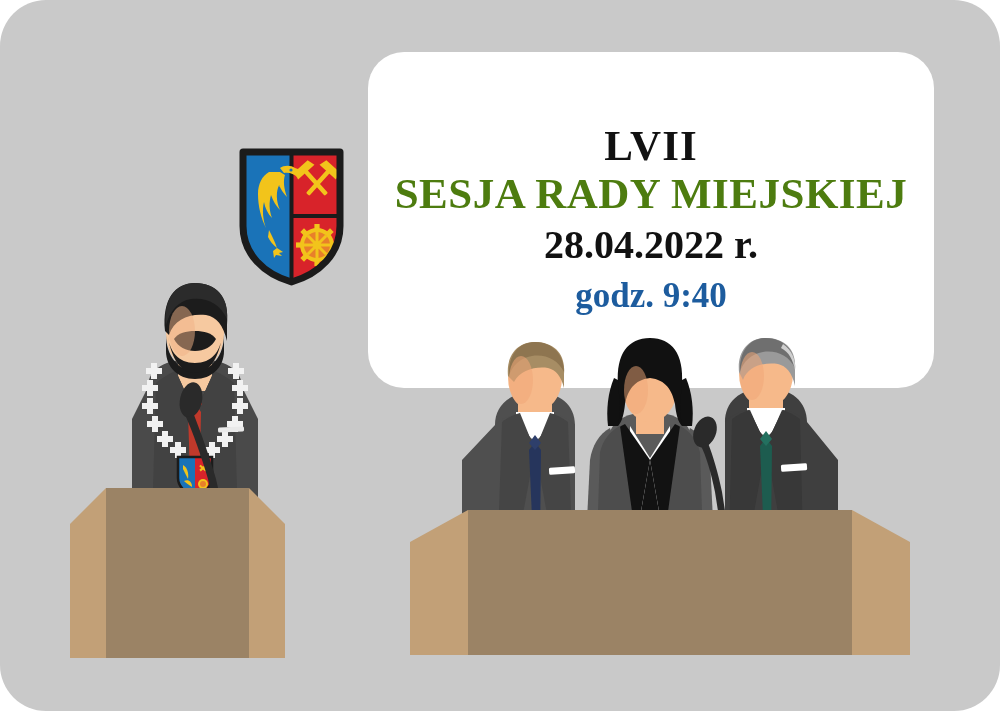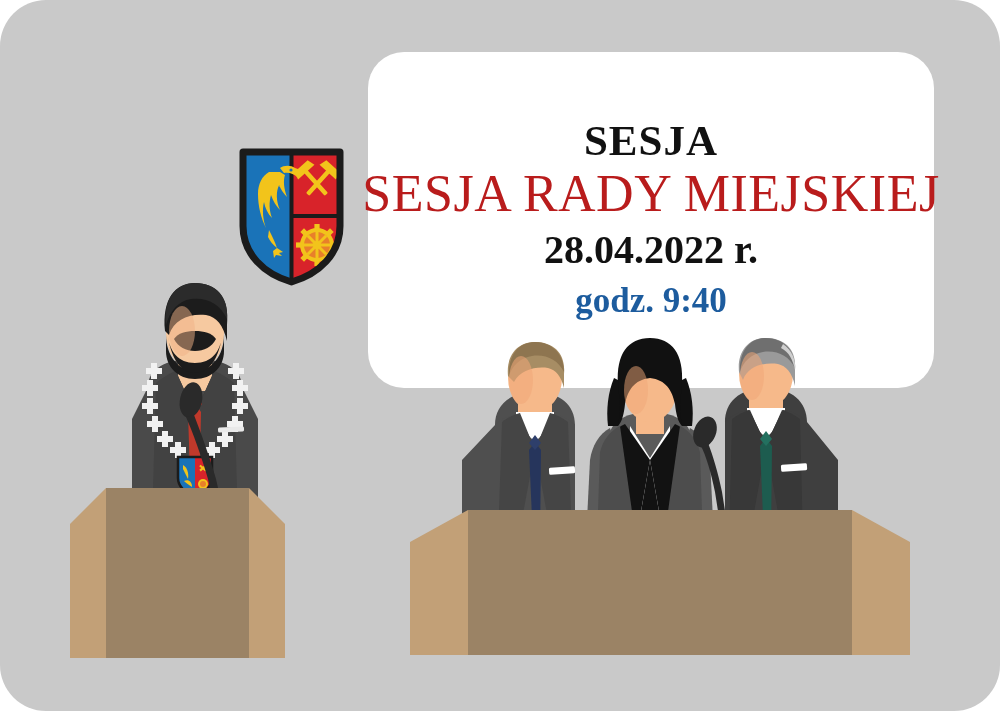--- a/index.html
+++ b/index.html
@@ -12,42 +12,42 @@
   }
 
   
   #panel{
     position:absolute;left:368px;top:52px;width:566px;height:336px;
     background:#ffffff;border-radius:36px;
     display:flex;flex-direction:column;align-items:center;justify-content:center;
     text-align:center;
   }
   #panel .ln1{font-size:43px;font-weight:bold;color:#111111;letter-spacing:1px;line-height:1.12;}
-  #panel .ln2{font-size:52px;font-weight:normal;color:#b91c1c;letter-spacing:.5px;line-height:1.12;white-space:nowrap;}
+  #panel .ln2{font-size:43px;font-weight:bold;color:#4d7c0f;letter-spacing:.5px;line-height:1.12;white-space:nowrap;}
   #panel .ln3{font-size:40px;font-weight:bold;color:#111111;line-height:1.25;margin-top:2px;}
   #panel .ln4{font-size:35px;font-weight:bold;color:#1d5c9e;line-height:1.25;margin-top:4px;}
 
   
   #crest{position:absolute;left:239px;top:148px;width:105px;height:138px;}
 
   
   .fig{position:absolute;}
 
   
   .desk{position:absolute;}
 
   svg{display:block;overflow:visible;}
 </style>
 </head>
 <body>
 
 <div id="poster">
 
   <div id="panel">
-    <div class="ln1">SESJA</div>
+    <div class="ln1">LVII</div>
     <div class="ln2">SESJA RADY MIEJSKIEJ</div>
     <div class="ln3">28.04.2022 r.</div>
     <div class="ln4">godz. 9:40</div>
   </div>
 
   <div id="crest">
     <svg width="105" height="138" viewBox="0 0 105 138">
       <defs>
         <clipPath id="shieldClip">
           <path d="M4,4 L101,4 L101,78 C101,106 80,126 52.5,134 C25,126 4,106 4,78 Z"></path>

